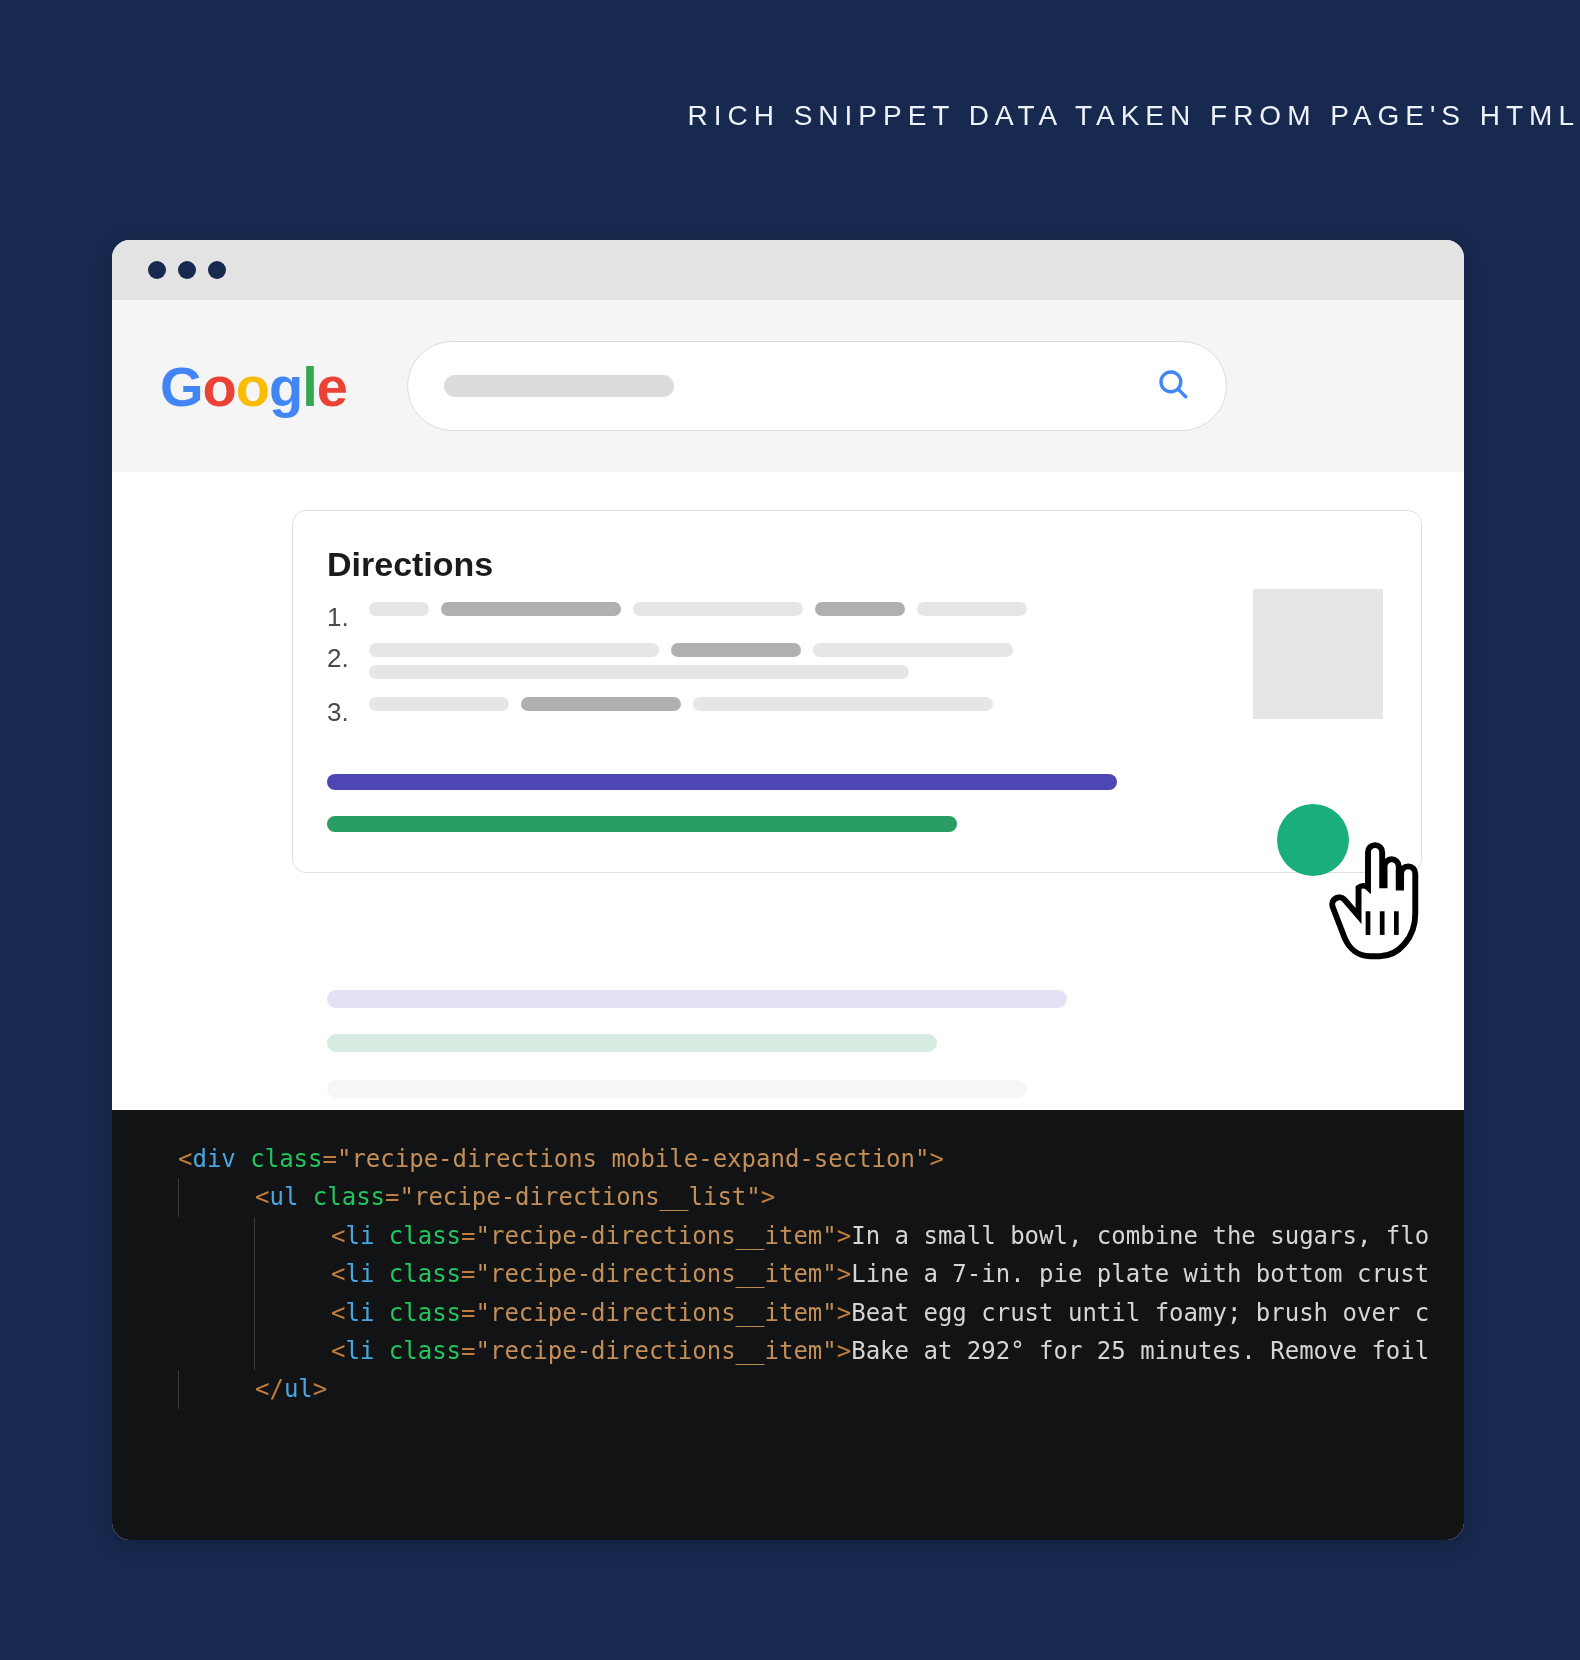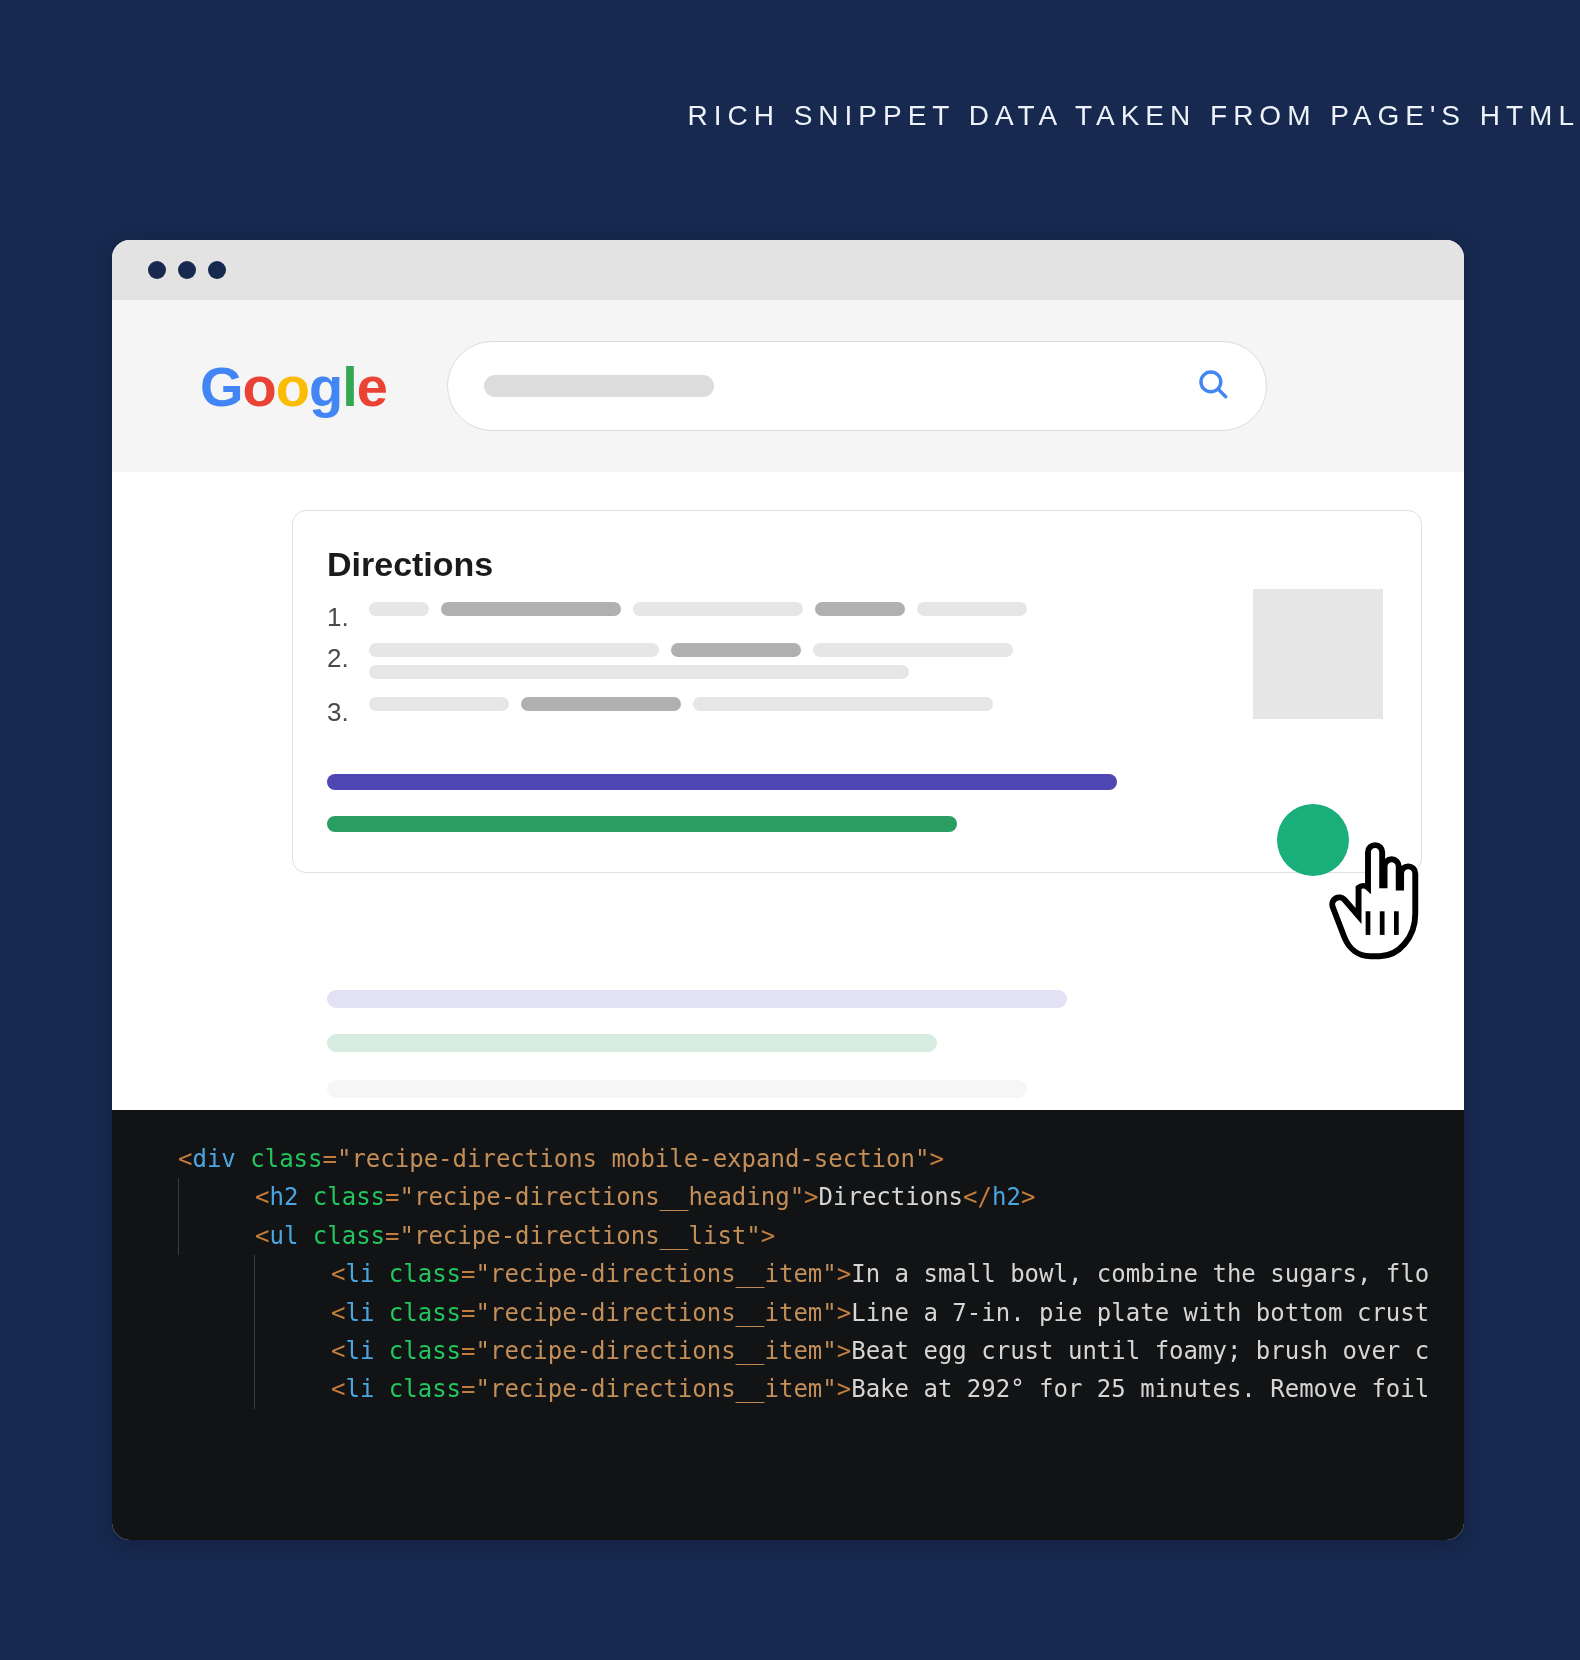--- a/index.html
+++ b/index.html
@@ -39,21 +39,21 @@
   }
   .dot {
     width: 18px; height: 18px; border-radius: 50%;
     background: #17294f;
   }
   .searchbar-area {
     background: #f5f5f5;
     height: 172px;
     display: flex;
     align-items: center;
-    padding-left: 88px;
+    padding-left: 48px;
     gap: 60px;
   }
   .google-logo {
     font-size: 56px;
     font-weight: 600;
     letter-spacing: -1px;
   }
   .google-logo span:nth-child(1){color:#4285f4;}
   .google-logo span:nth-child(2){color:#ea4335;}
   .google-logo span:nth-child(3){color:#fbbc05;}
@@ -233,37 +233,36 @@
     <div class="faded-green"></div>
     <div class="faded-white"></div>
   </div>
 
   <div class="code-panel">
     <div class="noindent">
       <span class="t-bracket">&lt;</span><span class="t-tag">div</span>
       <span class="t-attr">class</span><span class="t-bracket">=</span><span class="t-str">"<span>recipe-directions mobile-expand-section</span>"</span><span class="t-bracket">&gt;</span>
     </div>
     <div class="indent1">
-      <span class="t-bracket">&lt;</span><span class="t-tag">h2</span>
-      <span class="t-attr">class</span><span class="t-bracket">=</span><span class="t-str">"<span>recipe-directions__heading</span>"</span><span class="t-bracket">&gt;</span><span class="t-text">Directions</span><span class="t-bracket">&lt;/</span><span class="t-tag">h2</span><span class="t-bracket">&gt;</span>
-    </div>
-    <div class="indent1">
       <span class="t-bracket">&lt;</span><span class="t-tag">ul</span>
       <span class="t-attr">class</span><span class="t-bracket">=</span><span class="t-str">"<span>recipe-directions__list</span>"</span><span class="t-bracket">&gt;</span>
     </div>
     <div class="indent2">
       <span class="t-bracket">&lt;</span><span class="t-tag">li</span>
       <span class="t-attr">class</span><span class="t-bracket">=</span><span class="t-str">"<span>recipe-directions__item</span>"</span><span class="t-bracket">&gt;</span><span class="t-text">In a small bowl, combine the sugars, flo</span>
     </div>
     <div class="indent2">
       <span class="t-bracket">&lt;</span><span class="t-tag">li</span>
       <span class="t-attr">class</span><span class="t-bracket">=</span><span class="t-str">"<span>recipe-directions__item</span>"</span><span class="t-bracket">&gt;</span><span class="t-text">Line a 7-in. pie plate with bottom crust</span>
     </div>
     <div class="indent2">
       <span class="t-bracket">&lt;</span><span class="t-tag">li</span>
       <span class="t-attr">class</span><span class="t-bracket">=</span><span class="t-str">"<span>recipe-directions__item</span>"</span><span class="t-bracket">&gt;</span><span class="t-text">Beat egg crust until foamy; brush over c</span>
     </div>
     <div class="indent2">
       <span class="t-bracket">&lt;</span><span class="t-tag">li</span>
       <span class="t-attr">class</span><span class="t-bracket">=</span><span class="t-str">"<span>recipe-directions__item</span>"</span><span class="t-bracket">&gt;</span><span class="t-text">Bake at 292° for 25 minutes. Remove foil</span>
     </div>
+    <div class="indent1">
+      <span class="t-bracket">&lt;/</span><span class="t-tag">ul</span><span class="t-bracket">&gt;</span>
+    </div>
   </div>
 </div>
 
 </body></html>

